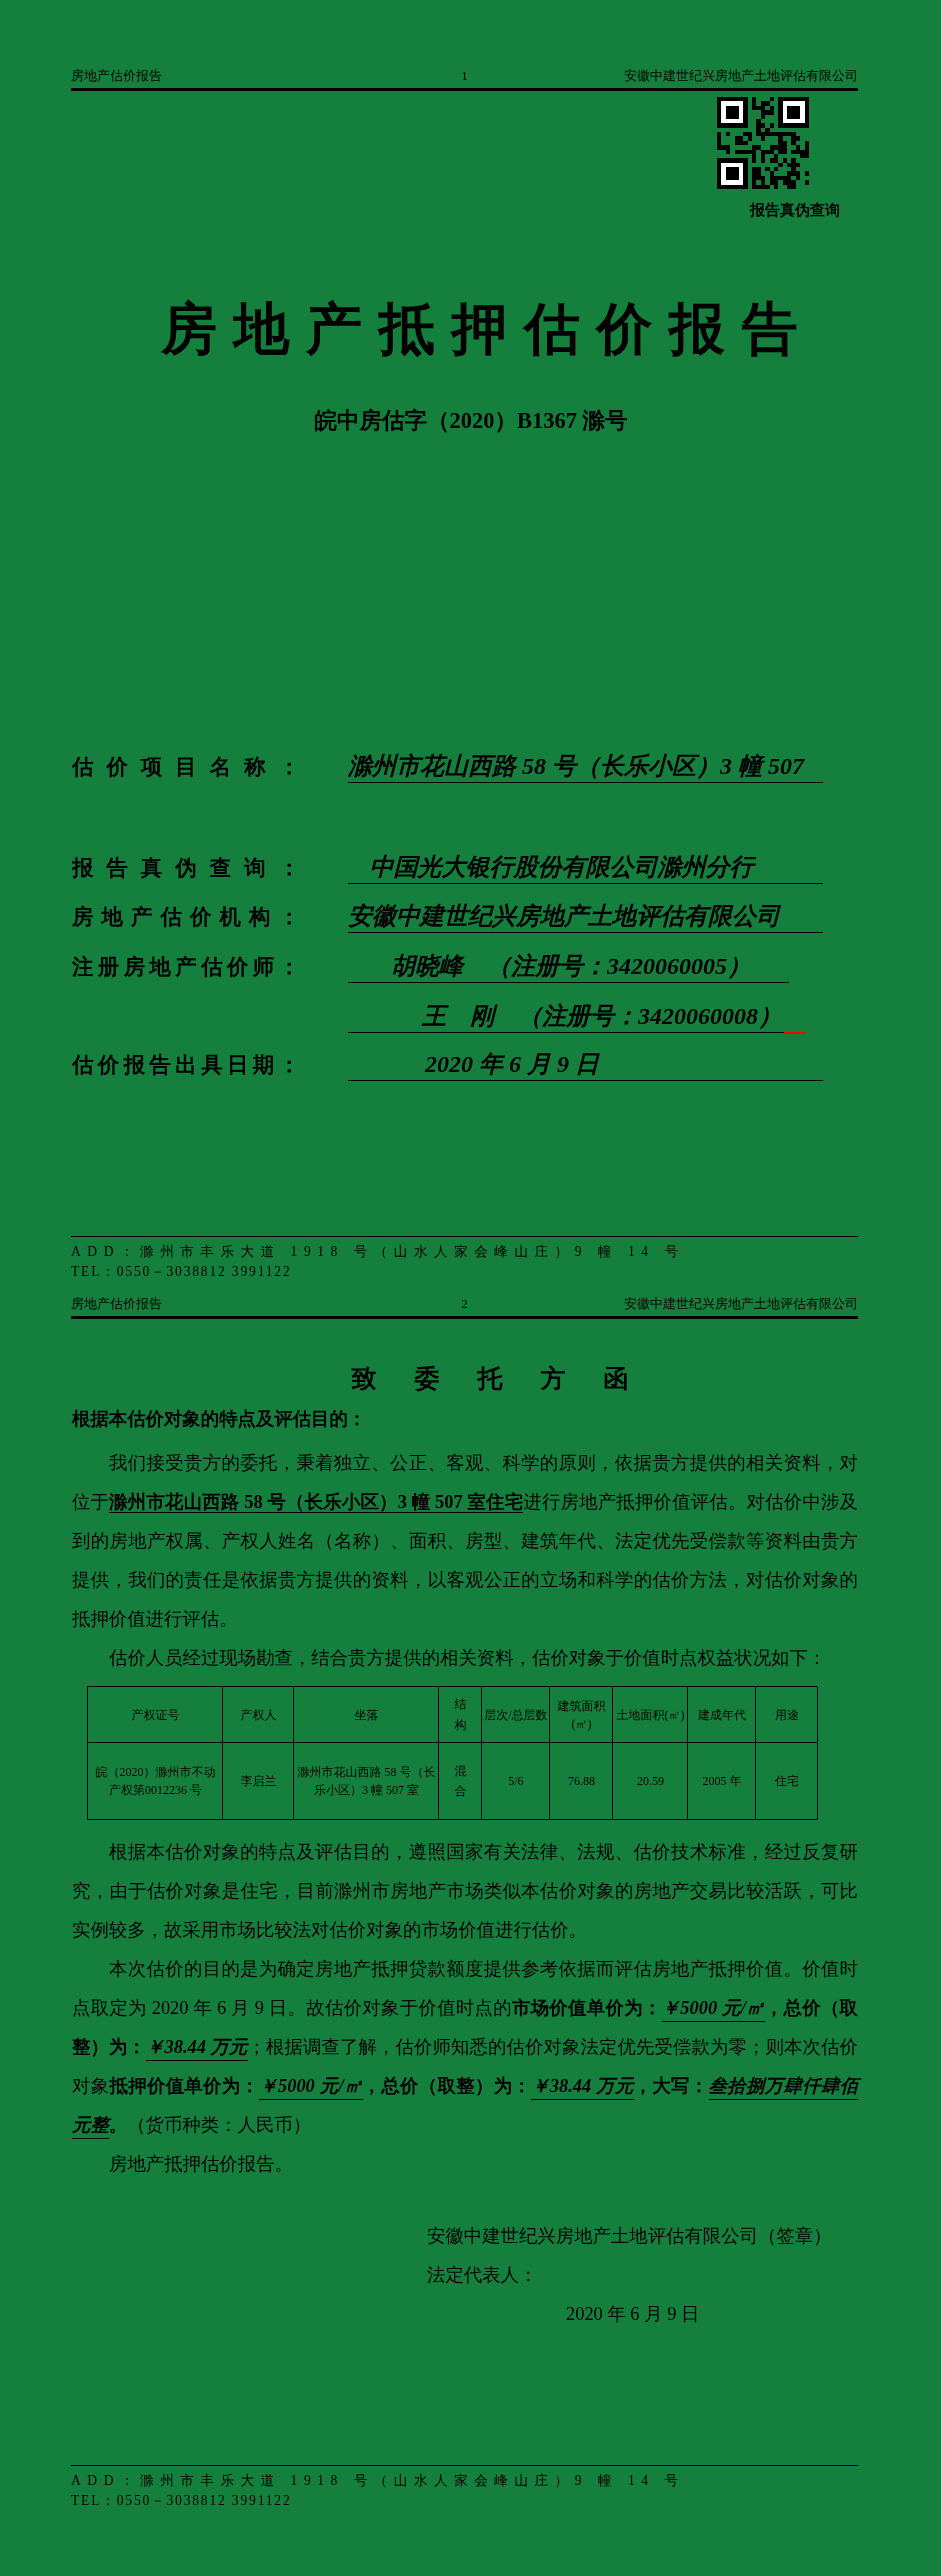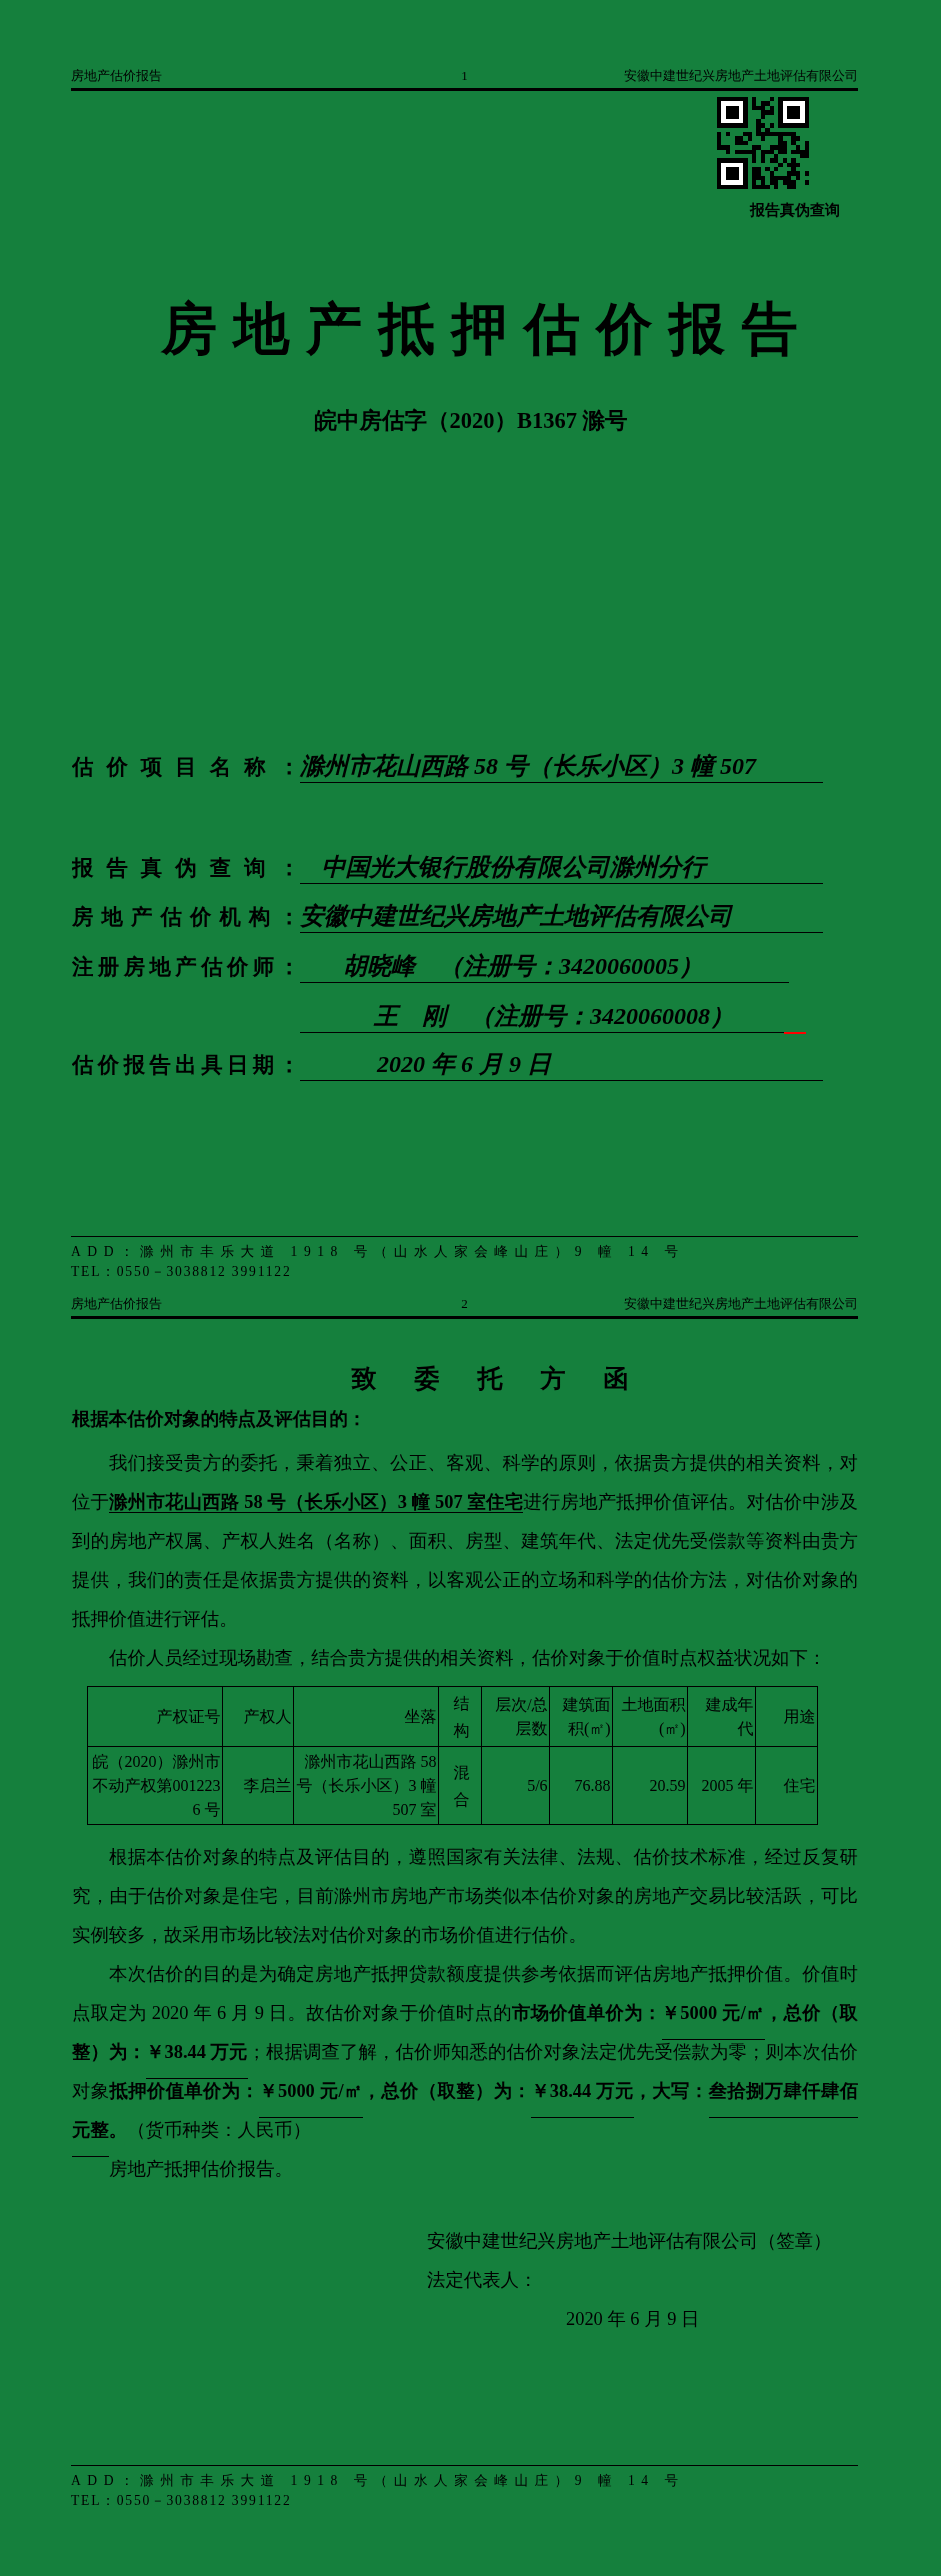--- a/index.html
+++ b/index.html
@@ -27,41 +27,41 @@
   .qr{position:absolute;left:717px;top:97px;width:92px;height:92px;}
   .qr svg{width:100%;height:100%;shape-rendering:crispEdges;}
   .qr-caption{position:absolute;top:201px;left:692px;width:148px;text-align:right;font-size:15px;font-weight:bold;}
   
   .doc-title{
     position:absolute;top:300px;left:0;width:100%;text-align:center;
     font-size:56px;font-weight:bold;letter-spacing:16.6px;padding-left:16.6px;
     line-height:59px;white-space:nowrap;
   }
   .doc-no{position:absolute;top:408px;left:0;width:100%;text-align:center;font-size:22.5px;font-weight:bold;line-height:26px;}
-  .frow{position:absolute;left:72px;width:751px;height:34px;display:flex;align-items:flex-end;}
+  .frow{position:absolute;left:72px;width:751px;height:34px;display:flex;align-items:flex-end;gap:48px;}
   .fl{width:228px;flex:0 0 228px;font-size:21.4px;font-weight:bold;line-height:32px;
       text-align:justify;text-align-last:justify;white-space:nowrap;overflow:hidden;}
   .fv{flex:1;font-size:24px;font-weight:bold;line-height:32px;border-bottom:1.8px solid #000;
       white-space:nowrap;position:relative;font-style:italic;}
   .red-seg{position:absolute;right:0;bottom:-1.8px;width:22.5px;height:1.8px;background:#ff0000;}
   
   .letter-title{
     position:absolute;top:1361px;left:0;width:100%;text-align:center;
     font-size:25px;font-weight:bold;letter-spacing:38px;padding-left:38px;
     line-height:36px;white-space:nowrap;
   }
   .salutation{position:absolute;top:1407px;left:72px;font-size:18.4px;font-weight:bold;line-height:25px;}
   .lbody{position:absolute;top:1444px;left:72px;width:786px;font-size:18.4px;line-height:39px;text-align:justify;}
   .lbody p{margin:0;text-indent:37px;}
   .b{font-weight:bold;}
-  .u{border-bottom:1.8px solid #000;padding-bottom:16px;}
+  .u{border-bottom:1.8px solid #000;padding-bottom:3px;font-style:italic;}
   .subject{font-weight:bold;border-bottom:1.8px solid #000;padding-bottom:0;}
   
   table.prop{border-collapse:collapse;table-layout:fixed;width:730px;margin:8.3px 0 13px 15.4px;
-    font-size:16px;text-align:right;line-height:1.5;}
+    font-size:12px;text-align:center;line-height:1.5;}
   table.prop th,table.prop td{border:1.2px solid #000;padding:2.4px 1.8px;font-weight:normal;
     word-break:break-all;vertical-align:middle;}
   table.prop th{height:50px;}
   table.prop td{height:71px;}
   .stack{width:18px;margin:0 auto;word-break:break-all;line-height:1.7;}
   
   .sig{margin-top:33px;margin-left:355px;line-height:39px;text-align:left;}
   .sig div{text-indent:0;}
   .sig-date{margin-left:139px;}
 </style>

